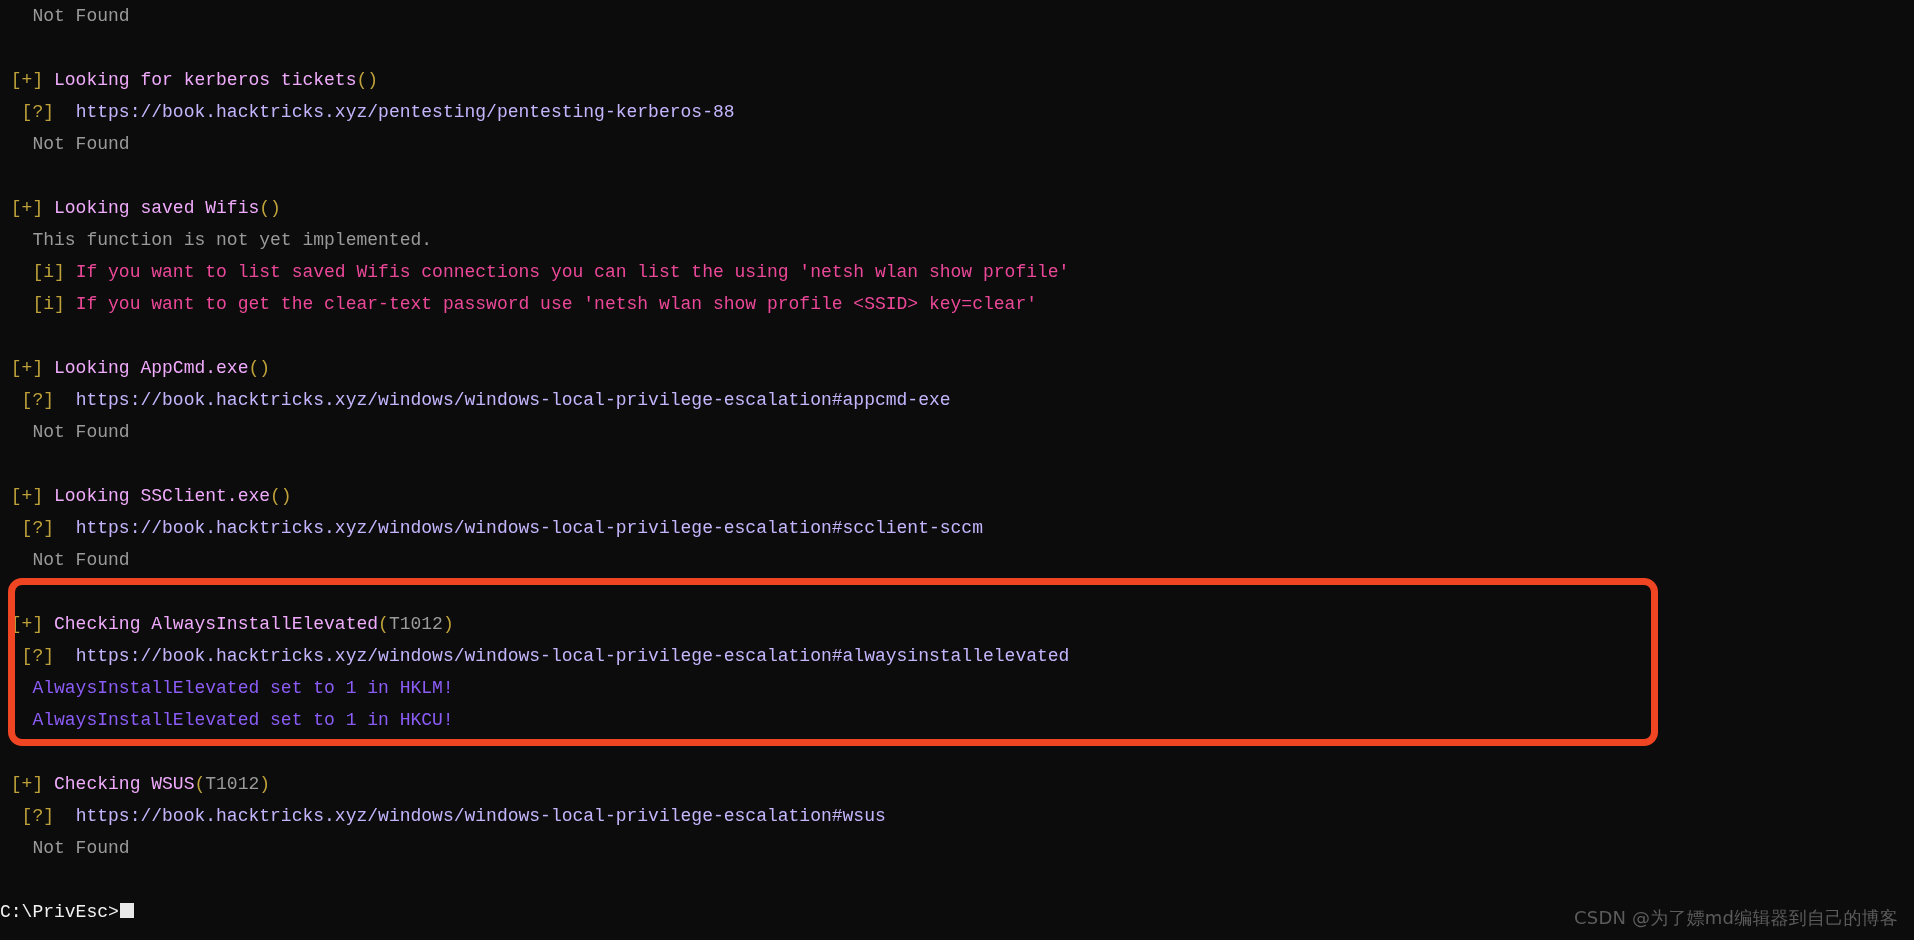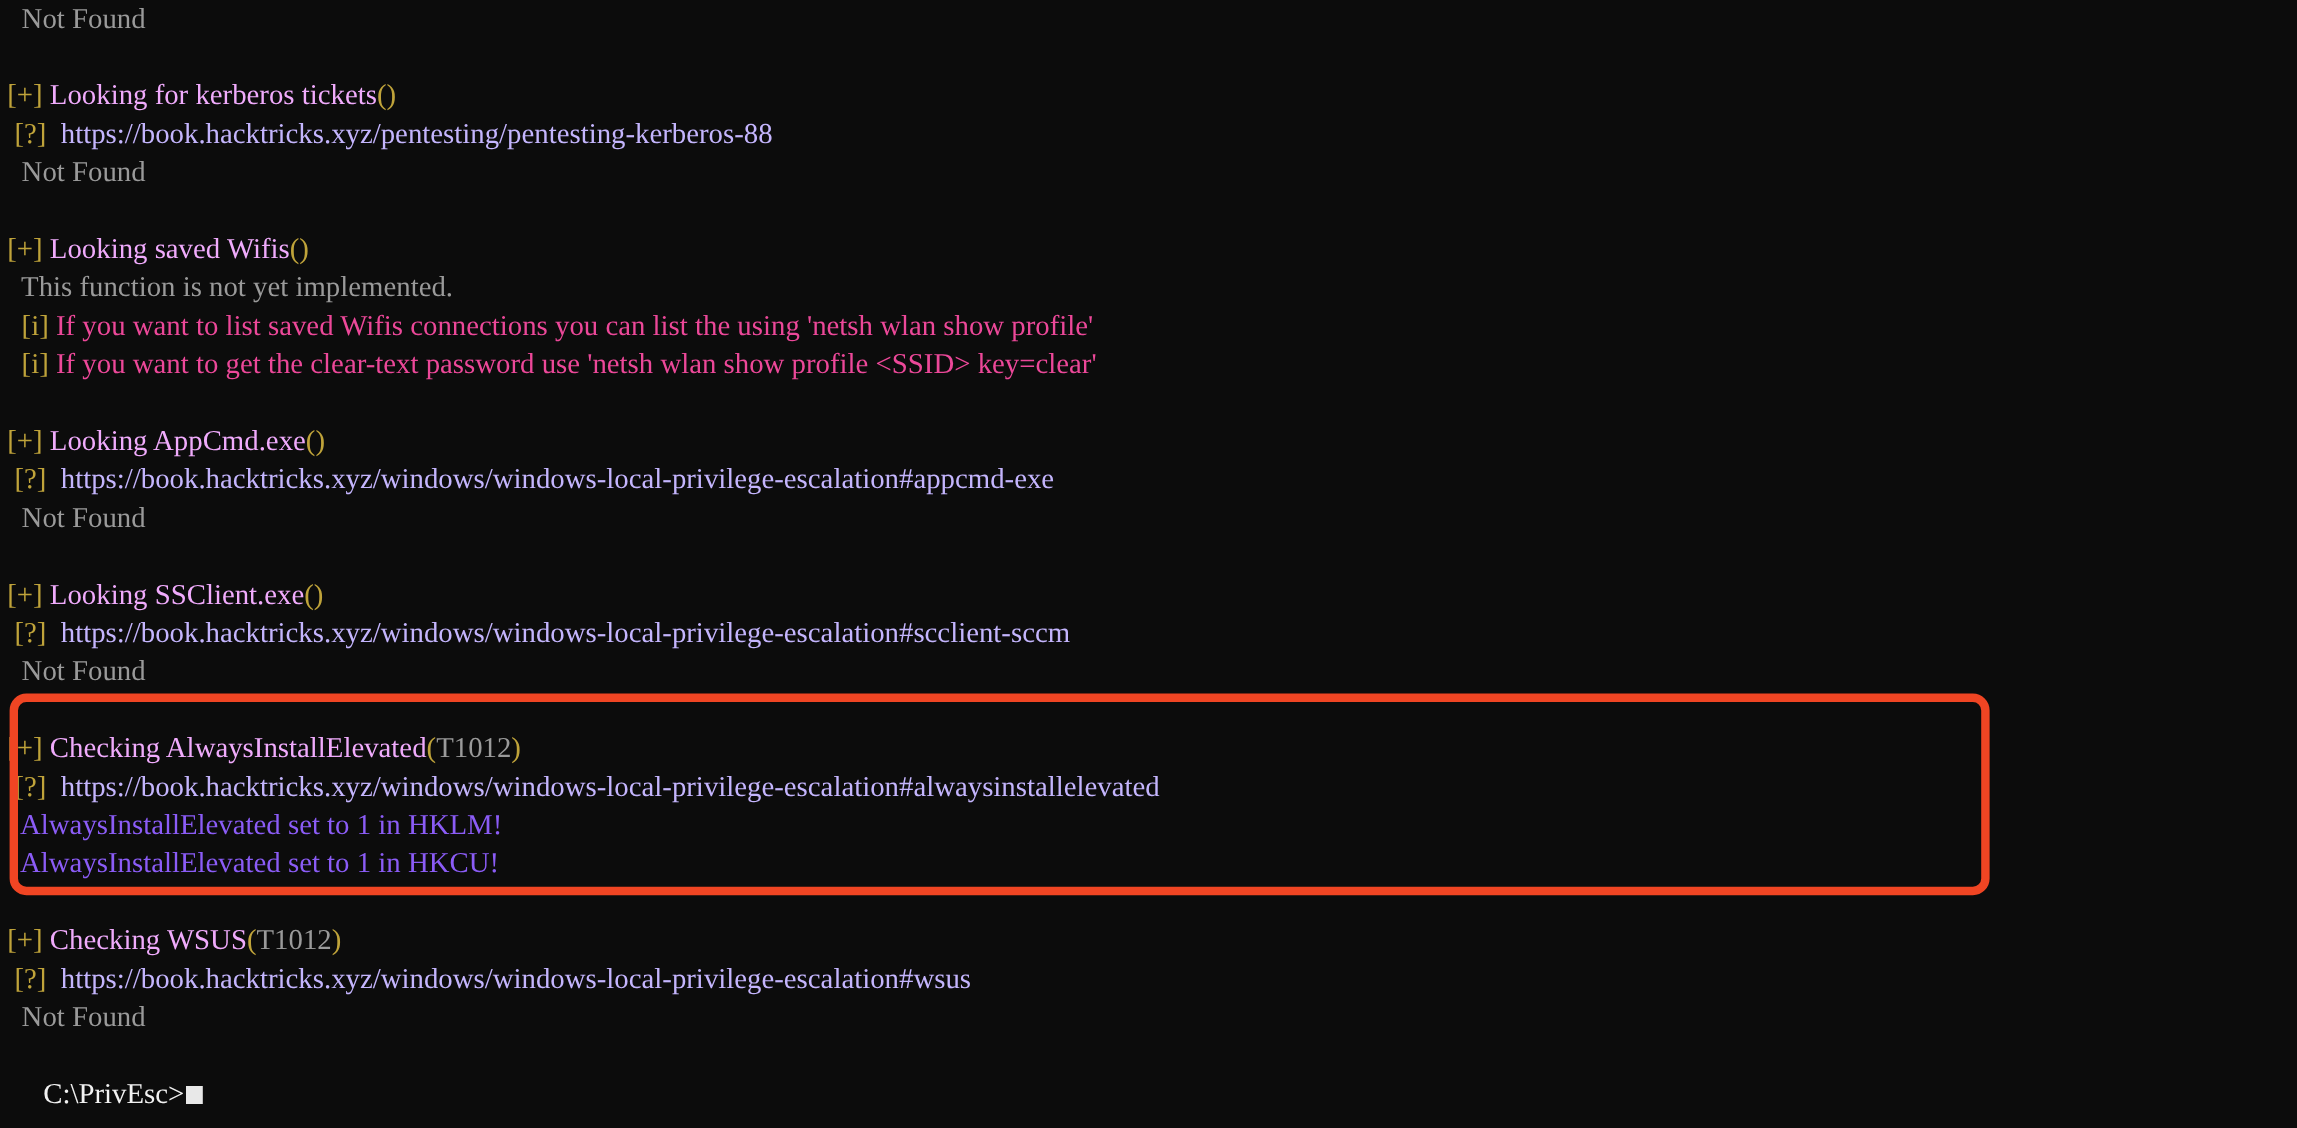--- a/index.html
+++ b/index.html
@@ -31,32 +31,32 @@
     line-height: 32px;
     letter-spacing: 0px;
     white-space: pre;
     font-family: "DejaVu Sans Mono", "Liberation Mono", monospace;
   }
 
   .line {
     white-space: pre;
     height: 32px;
     line-height: 32px;
-    font-size: 24px;
-    font-family: Liberation Serif, serif;
+    font-size: 18px;
+    font-family: Liberation Mono, monospace;
   }
 
   
   .c-grey   { color: #9a9a9a; }
   .c-yellow { color: #bfa33a; }
   .c-green  { color: #f0abfc; }
   .c-cream  { color: #c4b5fd; }
   .c-blue   { color: #ec4899; }
   .c-pink   { color: #8b5cf6; }
-  .c-white  { color: #f2f2f2; margin-left: 36px; }
+  .c-white  { color: #f2f2f2; }
 
   
   #highlight-box {
     position: absolute;
     left: 8px;
     top: 578px;
     width: 1650px;
     height: 168px;
     border: 7px solid #f04523;
     border-radius: 14px;
@@ -87,14 +87,15 @@
 </style>
 </head>
 <body>
 
 <div id="terminal">
 
   <div class="console" id="console-output"><div class="line"><span class="c-grey">   Not Found</span></div><div class="line"><span class="c-grey"></span></div><div class="line"><span class="c-yellow"> [+] </span><span class="c-green">Looking for kerberos tickets</span><span class="c-yellow">()</span></div><div class="line"><span class="c-yellow">  [?]  </span><span class="c-cream">https://book.hacktricks.xyz/pentesting/pentesting-kerberos-88</span></div><div class="line"><span class="c-grey">   Not Found</span></div><div class="line"><span class="c-grey"></span></div><div class="line"><span class="c-yellow"> [+] </span><span class="c-green">Looking saved Wifis</span><span class="c-yellow">()</span></div><div class="line"><span class="c-grey">   This function is not yet implemented.</span></div><div class="line"><span class="c-yellow">   [i] </span><span class="c-blue">If you want to list saved Wifis connections you can list the using 'netsh wlan show profile'</span></div><div class="line"><span class="c-yellow">   [i] </span><span class="c-blue">If you want to get the clear-text password use 'netsh wlan show profile &lt;SSID&gt; key=clear'</span></div><div class="line"><span class="c-grey"></span></div><div class="line"><span class="c-yellow"> [+] </span><span class="c-green">Looking AppCmd.exe</span><span class="c-yellow">()</span></div><div class="line"><span class="c-yellow">  [?]  </span><span class="c-cream">https://book.hacktricks.xyz/windows/windows-local-privilege-escalation#appcmd-exe</span></div><div class="line"><span class="c-grey">   Not Found</span></div><div class="line"><span class="c-grey"></span></div><div class="line"><span class="c-yellow"> [+] </span><span class="c-green">Looking SSClient.exe</span><span class="c-yellow">()</span></div><div class="line"><span class="c-yellow">  [?]  </span><span class="c-cream">https://book.hacktricks.xyz/windows/windows-local-privilege-escalation#scclient-sccm</span></div><div class="line"><span class="c-grey">   Not Found</span></div><div class="line"><span class="c-grey"></span></div><div class="line"><span class="c-yellow"> [+] </span><span class="c-green">Checking AlwaysInstallElevated</span><span class="c-yellow">(</span><span class="c-grey">T1012</span><span class="c-yellow">)</span></div><div class="line"><span class="c-yellow">  [?]  </span><span class="c-cream">https://book.hacktricks.xyz/windows/windows-local-privilege-escalation#alwaysinstallelevated</span></div><div class="line"><span class="c-pink">   AlwaysInstallElevated set to 1 in HKLM!</span></div><div class="line"><span class="c-pink">   AlwaysInstallElevated set to 1 in HKCU!</span></div><div class="line"><span class="c-grey"></span></div><div class="line"><span class="c-yellow"> [+] </span><span class="c-green">Checking WSUS</span><span class="c-yellow">(</span><span class="c-grey">T1012</span><span class="c-yellow">)</span></div><div class="line"><span class="c-yellow">  [?]  </span><span class="c-cream">https://book.hacktricks.xyz/windows/windows-local-privilege-escalation#wsus</span></div><div class="line"><span class="c-grey">   Not Found</span></div><div class="line"><span class="c-grey"></span></div><div class="line"><span class="c-white">C:\PrivEsc&gt;</span><span class="cursor"></span></div></div>
 
   <div id="highlight-box"></div>
 
+  <div id="watermark">CSDN @为了嫖md编辑器到自己的博客</div>
 
 </div>
 
 </body></html>

